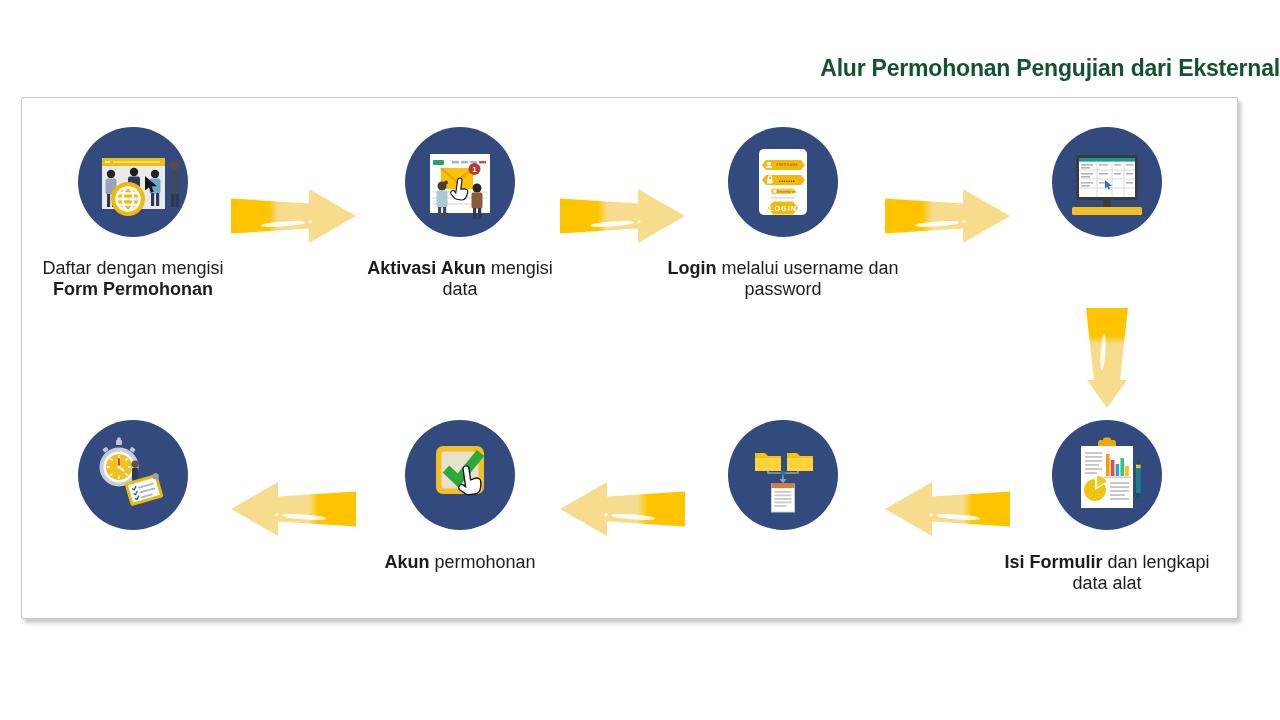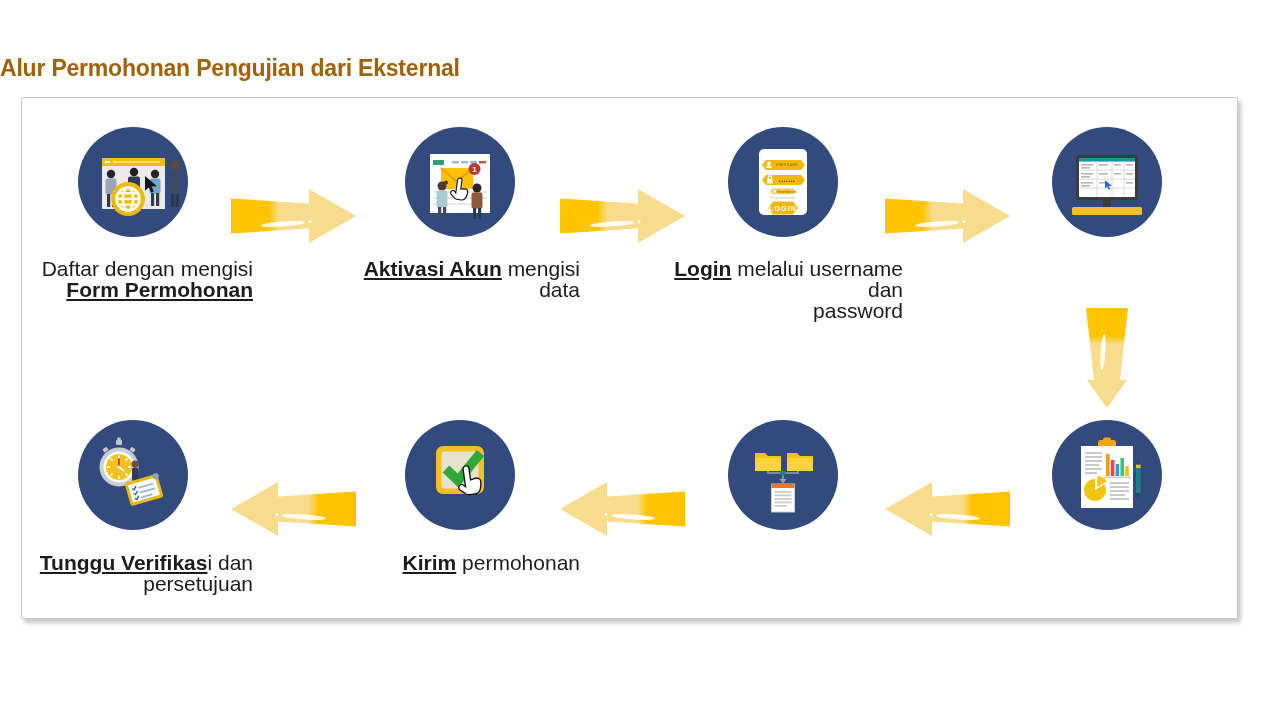--- a/index.html
+++ b/index.html
@@ -1,26 +1,26 @@
 <!DOCTYPE html>
 <html style="--circle-navy: #334A7E; --arrow-gold: #FFC400; --arrow-pale: #F6DC8C; --accent-yellow: #F2BD0C; --panel-border: #C8C8C8; --text: #1B1B1B;"><head>
 <meta charset="utf-8">
 <style>
   html,body{margin:0;padding:0;background:#fff;}
   #stage{position:relative;width:1280px;height:720px;background:#fff;overflow:hidden;
          font-family:"Liberation Sans","DejaVu Sans",sans-serif;color:var(--text,#1b1b1b);}
-  .page-title{position:absolute;top:55px;left:0;width:100%;text-align:left;
-              font-size:23px;font-weight:700;letter-spacing:-0.2px;color:#a16207;}
+  .page-title{position:absolute;top:55px;left:0;width:100%;text-align:right;
+              font-size:23px;font-weight:700;letter-spacing:-0.2px;color:#14532d;}
   .panel{position:absolute;left:21px;top:97px;width:1215px;height:520px;background:#fff;
          border:1px solid var(--panel-border,#c8c8c8);border-radius:2px;
          box-shadow:3px 4px 4px rgba(0,0,0,0.22);}
   .step-circle{position:absolute;width:110px;height:110px;}
   .step-circle svg{display:block;}
-  .step-label{position:absolute;width:240px;text-align:right;font-size:21px;line-height:21px;color:#1c1c1c;}
-  .step-label .b{font-weight:700;text-decoration:underline;}
+  .step-label{position:absolute;width:240px;text-align:center;font-size:18px;line-height:21px;color:#1c1c1c;}
+  .step-label .b{font-weight:700;}
   .arrow{position:absolute;}
   .flip{transform:scaleX(-1);}
   .cnavy{fill:var(--circle-navy,#334A7E);}
   .sg{stop-color:var(--arrow-gold,#FFC400);}
   .sp{stop-color:var(--arrow-pale,#F6DC8C);}
   svg text{font-family:"Liberation Sans","DejaVu Sans",sans-serif;}
 </style>
 </head>
 <body>
 
@@ -328,16 +328,16 @@
 
   <svg class="arrow flip" style="left:231px;top:479px" width="125" height="60" viewBox="0 0 125 60">
     <polygon points="0,12.5 78,17.5 78,3 125,30 78,57 78,42.5 0,47.5" fill="url(#agrad)"></polygon>
     <ellipse cx="52" cy="38" rx="22" ry="2.6" fill="#fff" opacity=".9" transform="rotate(-4 52 38)"></ellipse>
     <circle cx="79" cy="35.5" r="1.5" fill="#fff" opacity=".9"></circle>
   </svg>
 
   <div class="step-label" style="left:13px;top:258px"><span>Daftar dengan mengisi</span><br><span class="b">Form Permohonan</span></div>
   <div class="step-label" style="left:340px;top:258px"><span class="b">Aktivasi Akun</span><span> mengisi</span><br><span>data</span></div>
   <div class="step-label" style="left:663px;top:258px"><span class="b">Login</span><span> melalui username dan</span><br><span>password</span></div>
-  <div class="step-label" style="left:340px;top:552px"><span class="b">Kirim</span><span> permohonan</span></div>
-  <div class="step-label" style="left:13px;top:552px"><span class="b">Tunggu Verifikas</span><span>i dan</span><br><span>persetujuan</span></div>
+  <div class="step-label" style="left:987px;top:552px"><span class="b">Isi Formulir</span><span> dan lengkapi</span><br><span>data alat</span></div>
+  <div class="step-label" style="left:340px;top:552px"><span class="b">Akun</span><span> permohonan</span></div>
 
 </div>
 
 </body></html>

